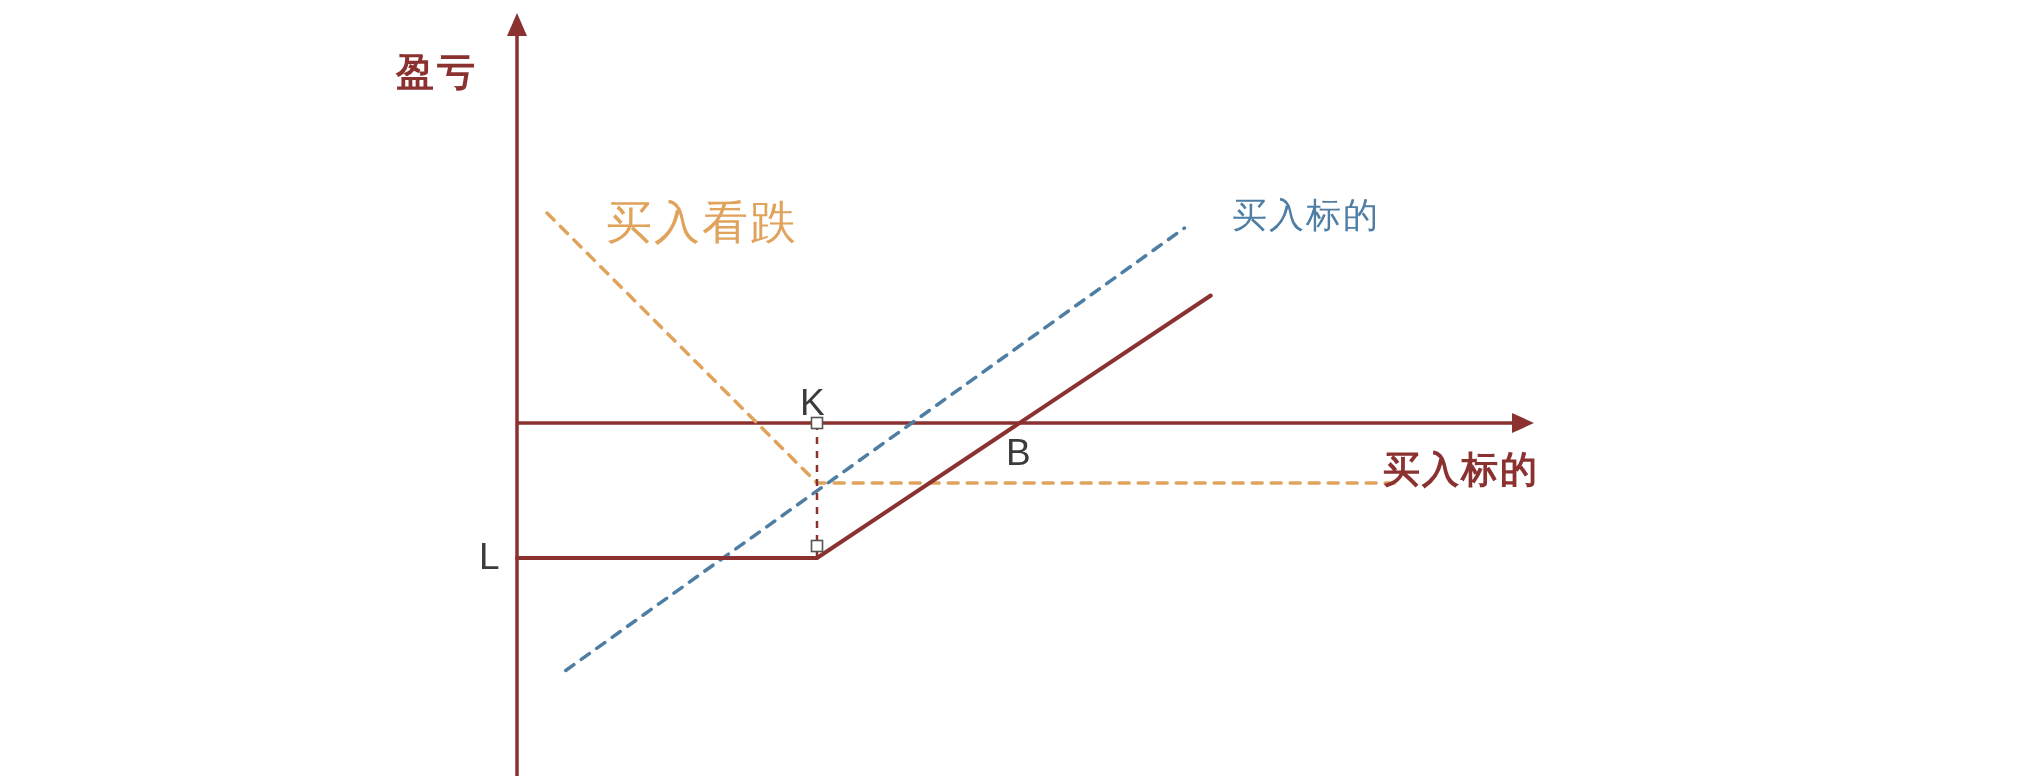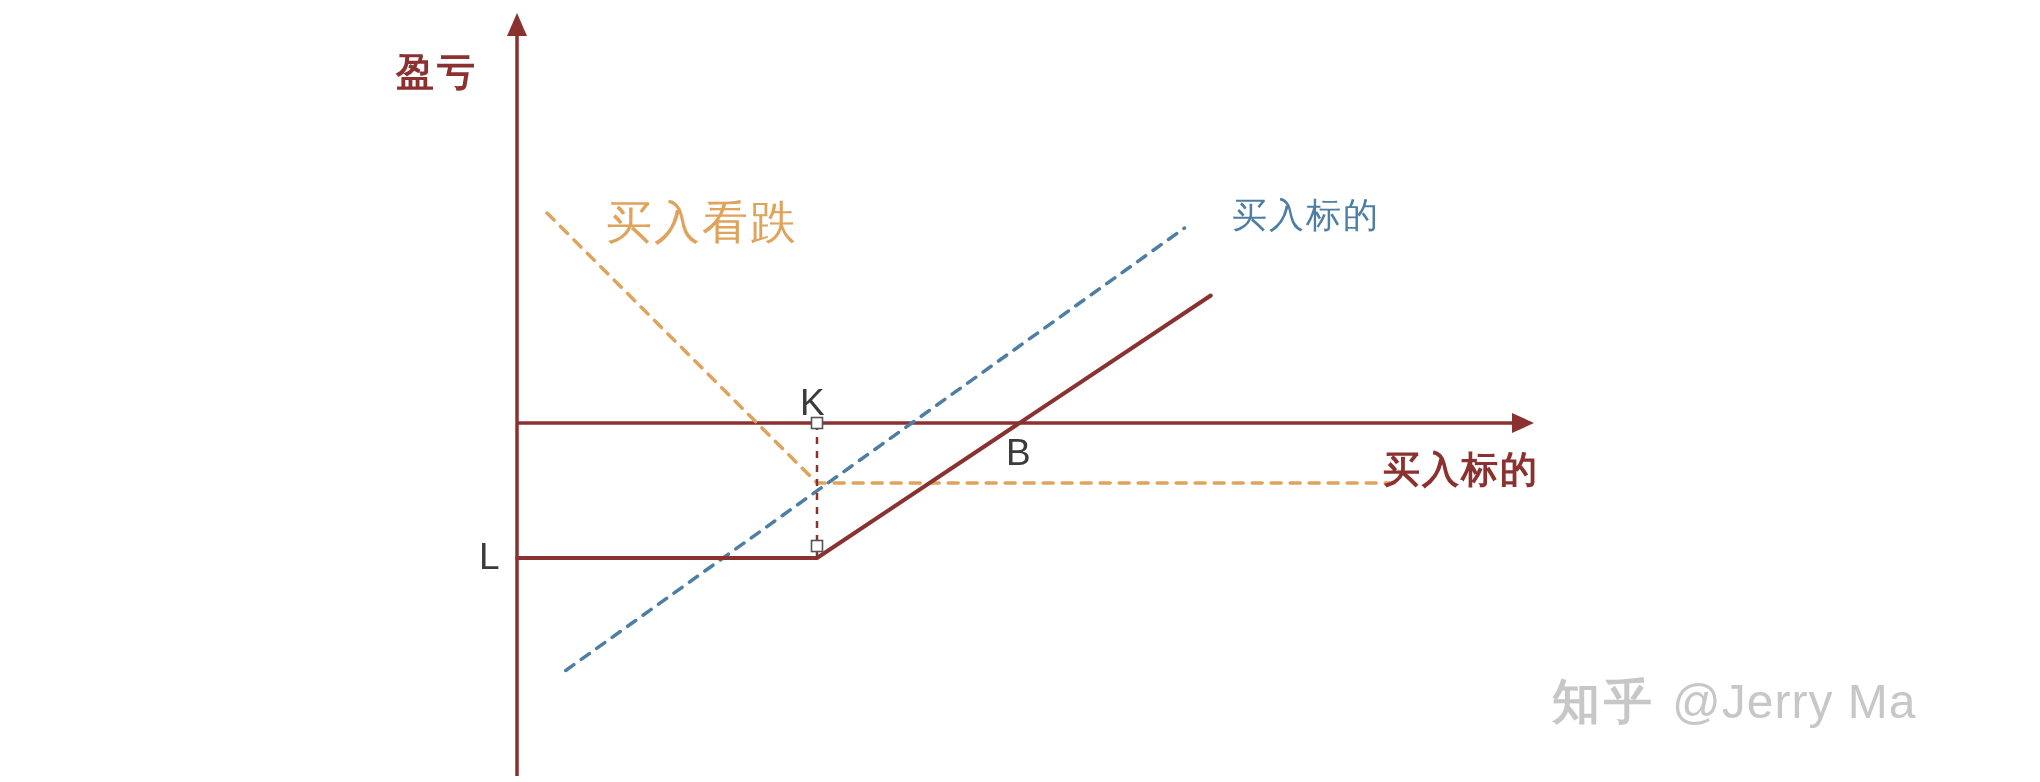--- a/index.html
+++ b/index.html
@@ -47,16 +47,13 @@
   <div class="lbl ylab">盈亏</div>
   <div class="lbl xlab">买入标的</div>
 
   <div class="lbl s0">买入看跌</div>
   <div class="lbl s1">买入标的</div>
 
   <div class="lbl annK">K</div>
   <div class="lbl annB">B</div>
   <div class="lbl annL">L</div>
 
-  <div class="watermark">
-    <span class="brand">知乎</span><span class="author">@Jerry Ma</span>
-  </div>
 </div>
 
 </body></html>

